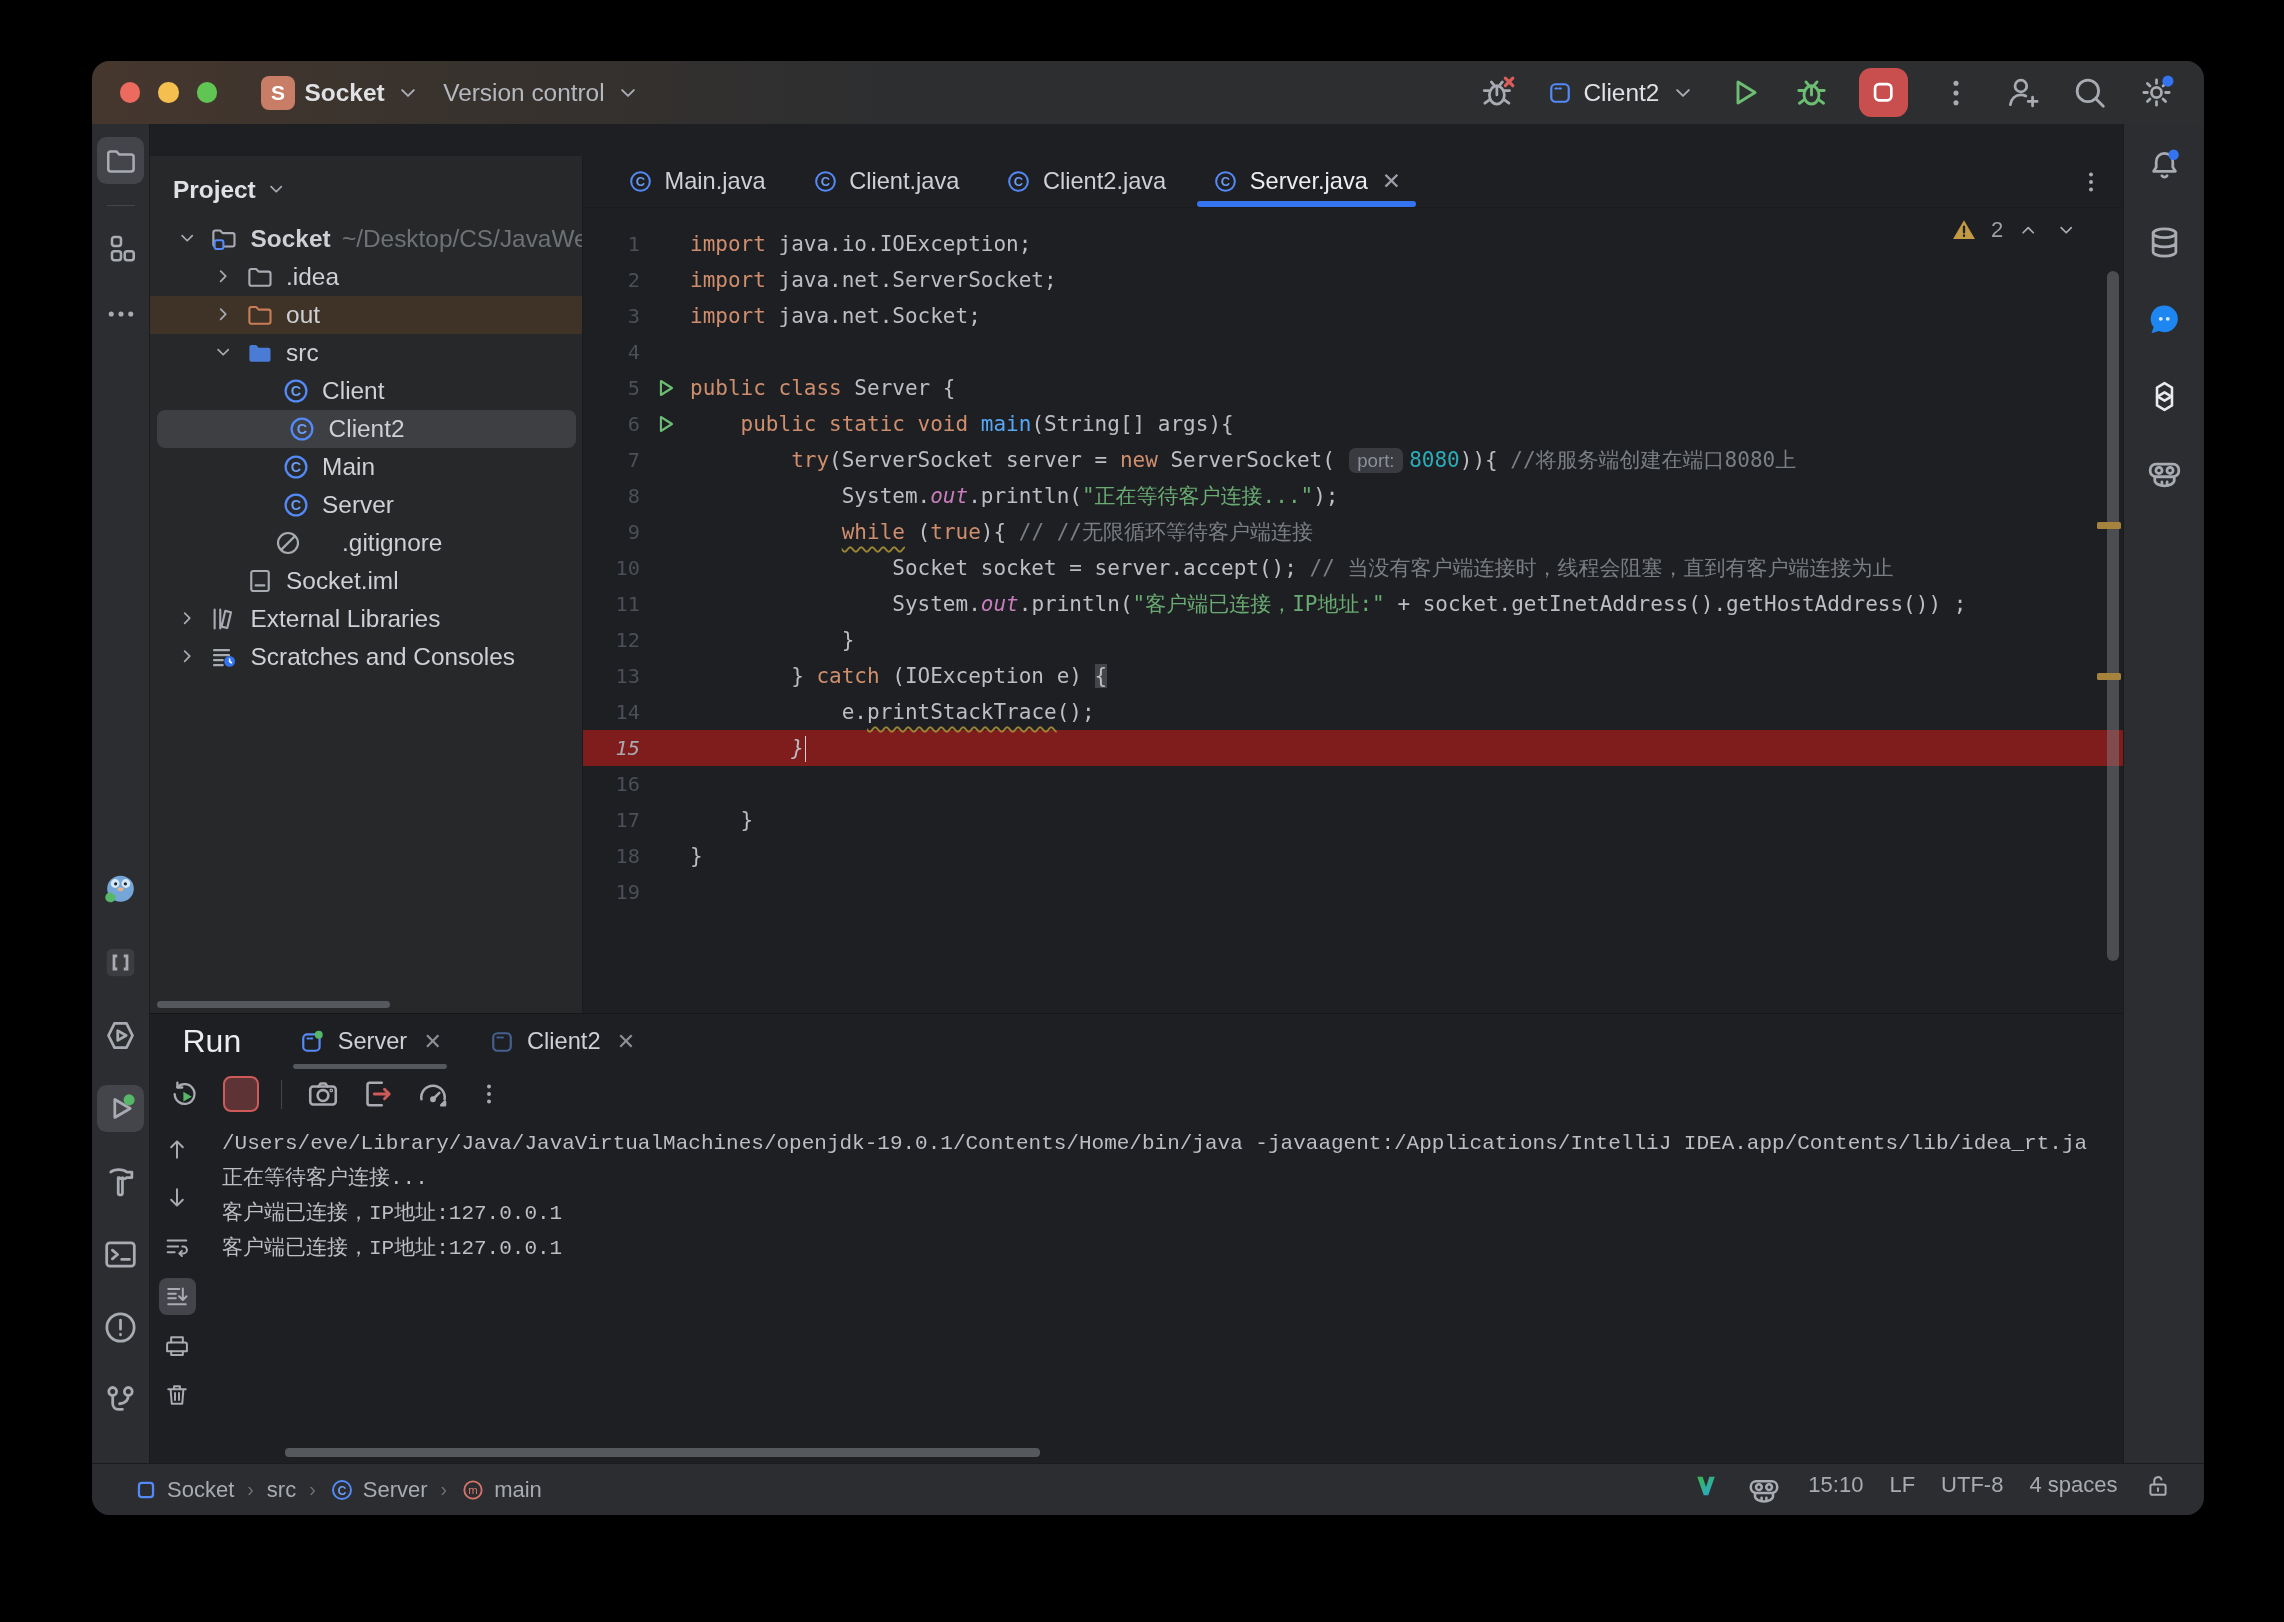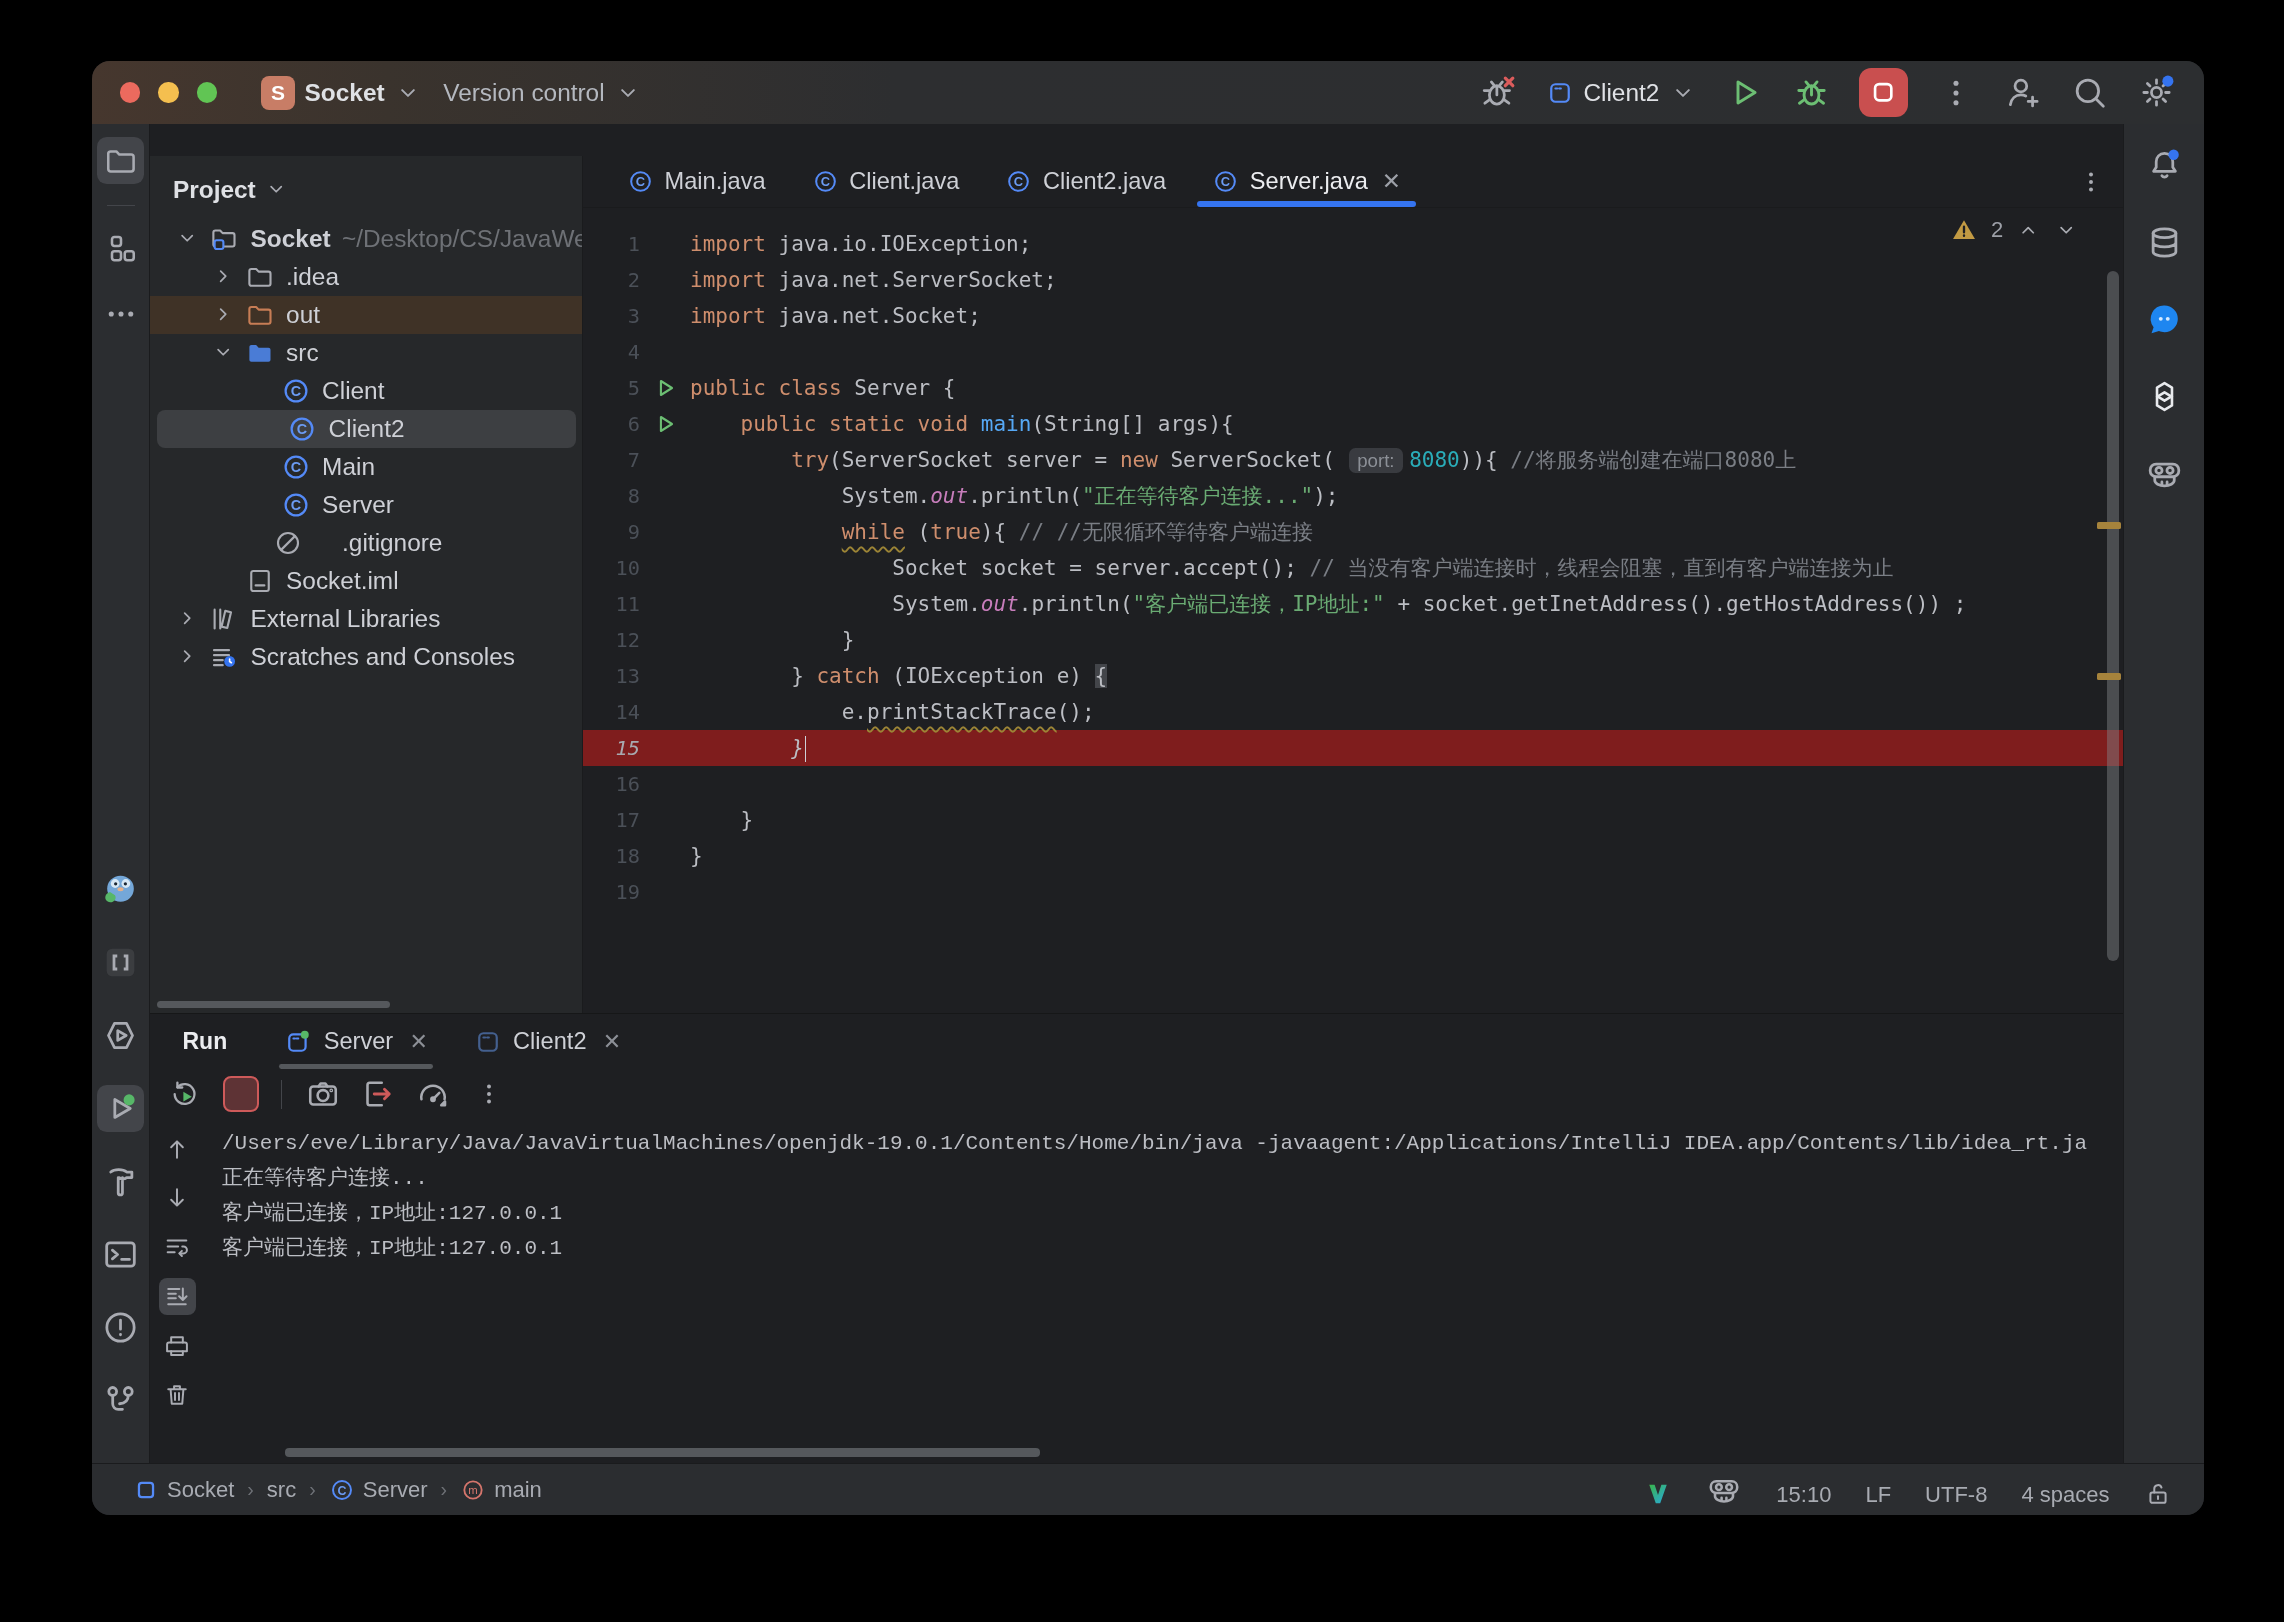--- a/index.html
+++ b/index.html
@@ -92,21 +92,21 @@
   .caret{display:inline-block;width:1.6px;height:26px;background:#CED0D6;vertical-align:middle;margin-left:0.8px;}
   .inspect { position:absolute; top:8.1px; right:45px; display:flex; align-items:center; gap:13px;
              color:#9DA0A8; font-size:22px; }
   .vscroll-thumb { position:absolute; right:4.1px; top:63px; width:12.2px; height:690px;
                    background:rgba(130,133,138,.45); border-radius:6.5px; }
   .vmark { position:absolute; right:1.6px; width:24.4px; height:6.5px; background:#A6833C; border-radius:1.6px; }
 
   
   .run-panel { flex:1; border-top:1.6px solid #161718; display:flex; flex-direction:column; min-height:0; }
   .run-tabbar { height:55px; flex:0 0 55px; display:flex; align-items:center; padding-left:32.5px; gap:36px; }
-  .run-title { color:#ECEDF0; font-size:23px; font-weight:700; margin-right:16.2px; }
+  .run-title { color:#ECEDF0; font-size:32px; font-weight:400; margin-right:16.2px; }
   .run-tab { display:flex; align-items:center; gap:11.4px; height:100%; position:relative;
              color:#CED0D6; font-size:23.6px; padding:0 4.9px; }
   .run-tab .close{ color:#8C8F96; font-size:22px; margin-left:4.9px; }
   .run-tab.active::after{ content:""; position:absolute; left:0; right:0; bottom:0; height:4.9px;
                           border-radius:2.4px; background:#55585C; }
   .run-toolbar { height:50px; flex:0 0 50px; display:flex; align-items:center; gap:16.2px; padding-left:16.2px; }
   .rt-icon { width:39px; height:39px; display:flex; align-items:center; justify-content:center; }
   .rt-stop { width:36px; height:36px; border-radius:8.1px; background:#5E3335; border:2.4px solid #CE5A5A; }
   .rt-div { width:0; height:29px; border-left:1.6px solid #43454A; margin:0 4.9px; }
   .run-content { flex:1; display:flex; min-height:0; position:relative; }
@@ -119,21 +119,21 @@
   .console-line { height:35px; line-height:35px; white-space:pre; }
   .console-hscroll { position:absolute; left:135px; bottom:6.5px; width:755px; height:8.1px;
                      background:#55585C; border-radius:4.1px; }
 
   
   .statusbar { height:52px; flex:0 0 52px; background:#2B2D30; border-top:0.8px solid #1A1B1D;
                display:flex; align-items:center; padding:0 32.5px 0 41px; color:#A8ABB2; font-size:22px; }
   .crumbs { display:flex; align-items:center; gap:13px; }
   .crumb { display:flex; align-items:center; gap:8.1px; }
   .crumb-sep { color:#6E7176; font-size:19.5px; }
-  .sb-right { margin-left:auto; display:flex; align-items:flex-end; gap:34px; }
+  .sb-right { margin-left:auto; display:flex; align-items:flex-start; gap:26px; }
 </style>
 </head>
 <body>
 
 <div class="window">
 
   <div class="titlebar">
     <div class="traffic">
       <span class="tl red"></span>
       <span class="tl yellow"></span>

